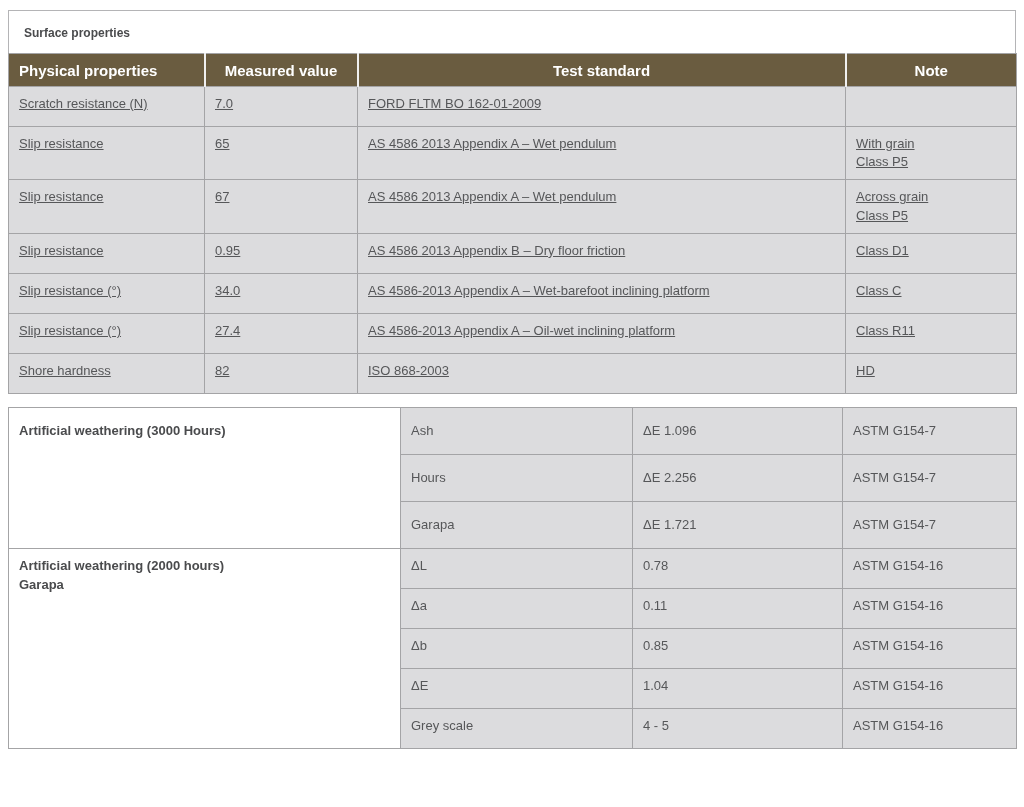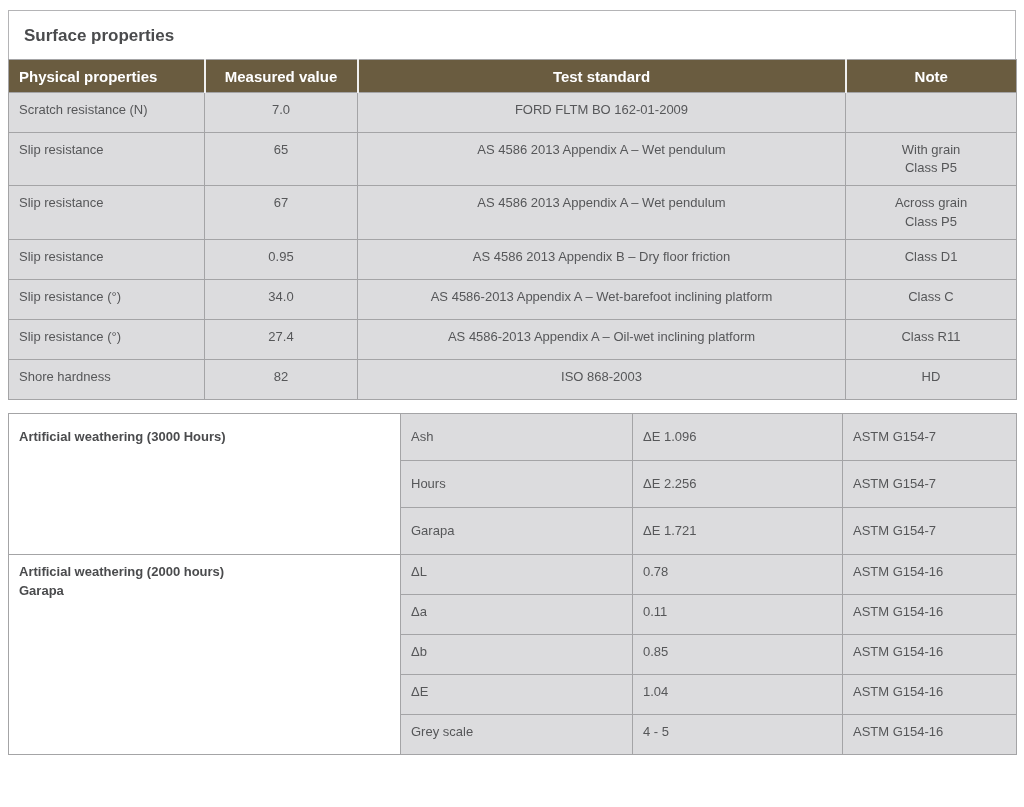--- a/index.html
+++ b/index.html
@@ -22,21 +22,21 @@
   }
   .wrap { padding: 10px 8px 0 8px; }
 
   .title-box {
     border: 1px solid #b4b4b6;
     border-bottom: none;
     padding: 15px 15px 13px 15px;
     background: #ffffff;
   }
   .page-title {
-    font-size: 17px;
+    font-size: 12px;
     font-weight: bold;
     color: var(--title-text);
   }
   .finish-label {
     font-size: 15px;
     font-weight: bold;
     color: var(--title-text);
     margin-top: 16px;
   }
 
@@ -69,23 +69,24 @@
   }
   .t1 th:first-child {
     border-left: 1px solid var(--border);
     text-align: left;
     padding-left: 10px;
   }
   .t1 td {
     background: var(--cell-bg);
     height: 40px;
     white-space: pre-line;
+    text-decoration: underline;
   }
   .t1 td.left   { text-align: left; }
-  .t1 td.center { text-align: center; }
+  .t1 td.center { text-align: left; }
 
   
   .t2 { margin-top: 13px; }
   .t2 td {
     background: var(--cell-bg);
     white-space: pre-line;
     text-align: left;
   }
   .t2 tr.h33 td { height: 33px; padding: 14px 10px; }
   .t2 tr.h40 td { height: 40px; padding: 8px 10px; }

